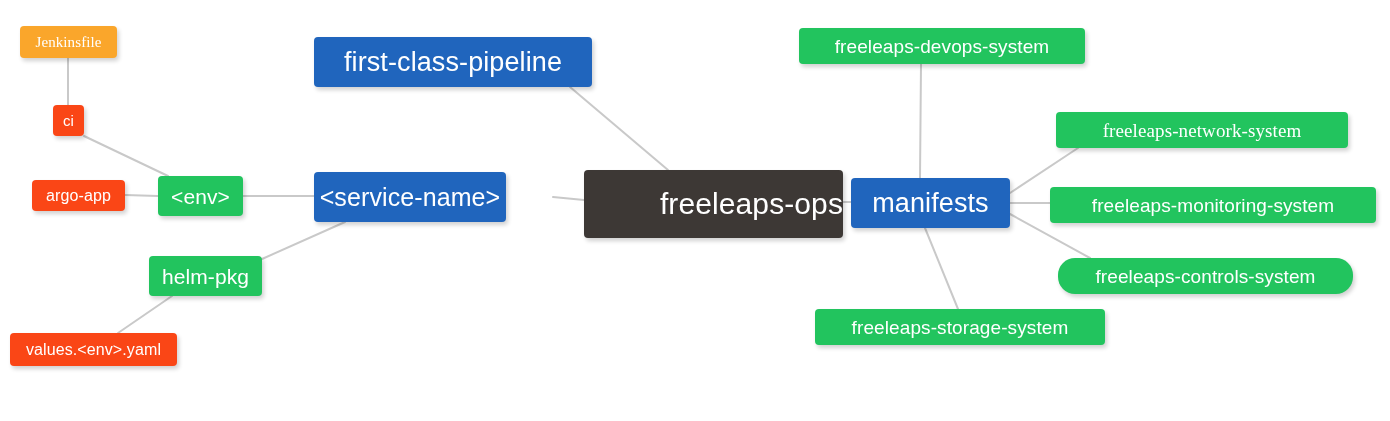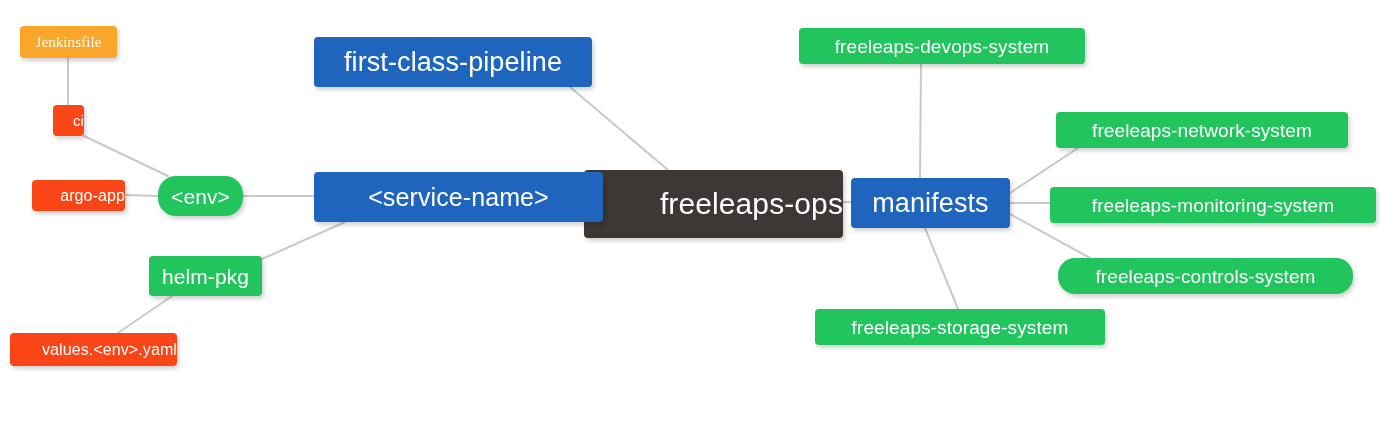--- a/index.html
+++ b/index.html
@@ -44,21 +44,21 @@
     letter-spacing: 0.1px;
   }
   .node-label {
     display: block;
     white-space: nowrap;
   }
   .n-root      { background: #3d3835; justify-content: flex-end; }
   .n-blue      { background: #2065bd; }
   .n-green     { background: #22c45e; }
   .n-orange    { background: #faa62b; }
-  .n-red       { background: #fa4616; justify-content: flex-end; }
+  .n-red       { background: #fa4616; }
 </style>
 </head>
 <body style="background: rgb(255, 255, 255);">
 
 <div id="mindmap">
   <svg id="edge-layer" viewBox="0 0 1390 421" width="1390" height="421">
       <line x1="553" y1="197" x2="584" y2="200" stroke="#c9c9c9" stroke-width="2" stroke-linecap="round"></line>
       <line x1="570" y1="87" x2="668" y2="170" stroke="#c9c9c9" stroke-width="2" stroke-linecap="round"></line>
       <line x1="843" y1="202" x2="851" y2="202" stroke="#c9c9c9" stroke-width="2" stroke-linecap="round"></line>
       <line x1="243" y1="196" x2="314" y2="196" stroke="#c9c9c9" stroke-width="2" stroke-linecap="round"></line>
@@ -69,39 +69,39 @@
       <line x1="172" y1="296" x2="118" y2="333" stroke="#c9c9c9" stroke-width="2" stroke-linecap="round"></line>
       <line x1="920" y1="178" x2="921" y2="64" stroke="#c9c9c9" stroke-width="2" stroke-linecap="round"></line>
       <line x1="1010" y1="193" x2="1078" y2="148" stroke="#c9c9c9" stroke-width="2" stroke-linecap="round"></line>
       <line x1="1010" y1="203" x2="1050" y2="203" stroke="#c9c9c9" stroke-width="2" stroke-linecap="round"></line>
       <line x1="1010" y1="214" x2="1090" y2="258" stroke="#c9c9c9" stroke-width="2" stroke-linecap="round"></line>
       <line x1="925" y1="228" x2="958" y2="309" stroke="#c9c9c9" stroke-width="2" stroke-linecap="round"></line>
     </svg>
 <div class="node n-root" style="left: 584px; top: 170px; width: 259px; height: 68px; font-size: 30px; background: rgb(61, 56, 53); color: rgb(255, 255, 255);">
       <span class="node-label">freeleaps-ops</span>
     </div>
-    <div class="node n-blue" style="left: 314px; top: 172px; width: 289px; height: 50px; font-size: 25px; background: rgb(32, 101, 189); color: rgb(255, 255, 255);">
+    <div class="node n-blue" style="left: 314px; top: 172px; width: 192px; height: 50px; font-size: 25px; background: rgb(32, 101, 189); color: rgb(255, 255, 255);">
       <span class="node-label">&lt;service-name&gt;</span>
     </div>
     <div class="node n-blue" style="left: 314px; top: 37px; width: 278px; height: 50px; font-size: 27px; background: rgb(32, 101, 189); color: rgb(255, 255, 255);">
       <span class="node-label">first-class-pipeline</span>
     </div>
     <div class="node n-blue" style="left: 851px; top: 178px; width: 159px; height: 50px; font-size: 27px; background: rgb(32, 101, 189); color: rgb(255, 255, 255);">
       <span class="node-label">manifests</span>
     </div>
-    <div class="node n-green" style="left: 158px; top: 176px; width: 85px; height: 40px; font-size: 21px; background: rgb(34, 196, 94); color: rgb(255, 255, 255); border-radius: 18px;">
+    <div class="node n-green" style="left: 158px; top: 176px; width: 85px; height: 40px; font-size: 21px; background: rgb(34, 196, 94); color: rgb(255, 255, 255);">
       <span class="node-label">&lt;env&gt;</span>
     </div>
     <div class="node n-green" style="left: 149px; top: 256px; width: 113px; height: 40px; font-size: 21px; background: rgb(34, 196, 94); color: rgb(255, 255, 255);">
       <span class="node-label">helm-pkg</span>
     </div>
     <div class="node n-green" style="left: 799px; top: 28px; width: 286px; height: 36px; font-size: 19px; background: rgb(34, 196, 94); color: rgb(255, 255, 255);">
       <span class="node-label">freeleaps-devops-system</span>
     </div>
-    <div class="node n-green" style="left: 1056px; top: 112px; width: 292px; height: 36px; font-size: 19px; background: rgb(34, 196, 94); color: rgb(255, 255, 255);">
+    <div class="node n-green" style="left: 1056px; top: 112px; width: 292px; height: 36px; font-size: 19px; background: rgb(34, 196, 94); color: rgb(255, 255, 255); font-family: Liberation Serif, serif;">
       <span class="node-label">freeleaps-network-system</span>
     </div>
     <div class="node n-green" style="left: 1050px; top: 187px; width: 326px; height: 36px; font-size: 19px; background: rgb(34, 196, 94); color: rgb(255, 255, 255);">
       <span class="node-label">freeleaps-monitoring-system</span>
     </div>
     <div class="node n-green" style="left: 1058px; top: 258px; width: 295px; height: 36px; font-size: 19px; background: rgb(34, 196, 94); color: rgb(255, 255, 255); border-radius: 17px;">
       <span class="node-label">freeleaps-controls-system</span>
     </div>
     <div class="node n-green" style="left: 815px; top: 309px; width: 290px; height: 36px; font-size: 19px; background: rgb(34, 196, 94); color: rgb(255, 255, 255);">
       <span class="node-label">freeleaps-storage-system</span>

